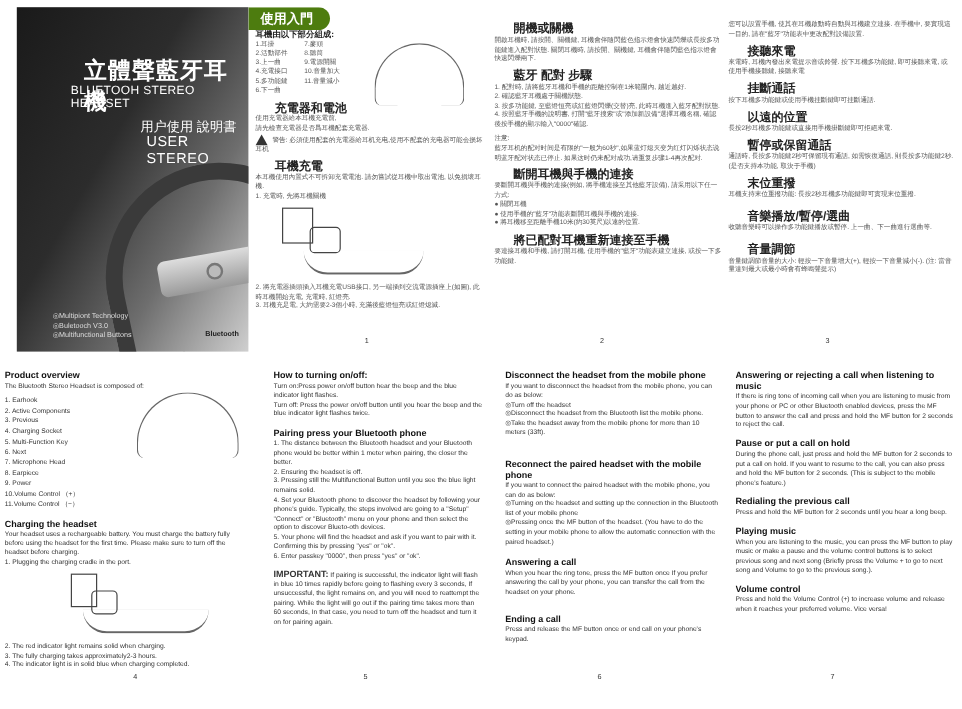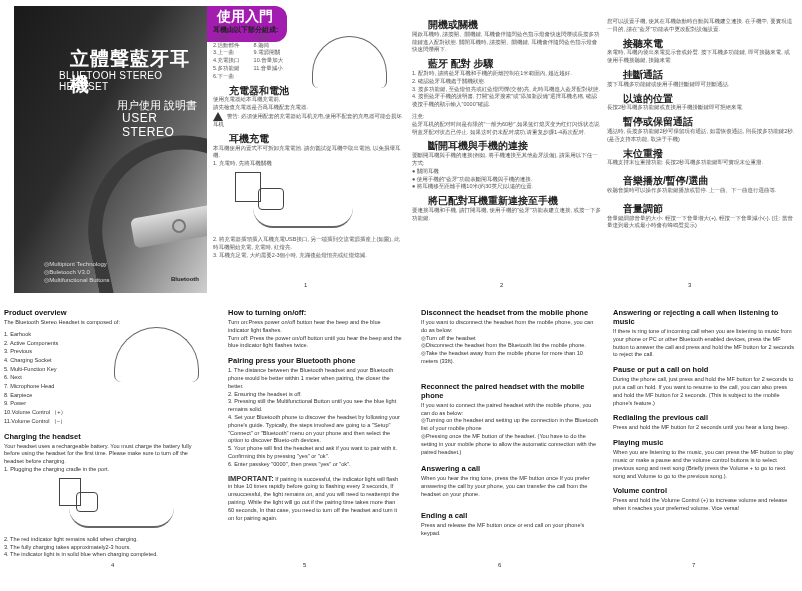--- a/index.html
+++ b/index.html
@@ -14,21 +14,21 @@
 .cover .en-sub{position:absolute;left:108px;top:105px;font-size:12px;letter-spacing:.5px}
 .cover .features{position:absolute;left:30px;top:254px;font-size:6px;line-height:8px;color:#ddd}
 .cover .bt-logo{position:absolute;left:157px;top:270px;font-size:6px;font-weight:bold;color:#222}
 .hs-band{position:absolute;left:70px;top:130px;width:190px;height:150px;border:14px solid #3a3a3a;border-bottom:none;border-radius:100px 100px 0 0;transform:rotate(-12deg)}
 .hs-body{position:absolute;left:118px;top:205px;width:90px;height:30px;background:linear-gradient(#ddd,#999);border-radius:6px;transform:rotate(-10deg)}
 .hs-btn{position:absolute;left:158px;top:213px;width:14px;height:14px;border-radius:50%;border:2px solid #777;background:#bbb}
 .col{position:absolute;font-size:5.5px;line-height:7.8px;color:#555}
 .h-cn{font-size:10px;font-weight:bold;color:#222;margin:6px 16px 2px}
 .h-en{font-size:7.5px;font-weight:bold;color:#111;margin:6px 0 2px;line-height:9px}
 .p-en{font-size:5.6px;line-height:7.8px;color:#333}
-.tab-cn{display:inline-block;background:#a21caf;color:#fff;font-size:14px;font-weight:bold;padding:2px 14px 16px 10px;border-radius:0 12px 12px 0}
+.tab-cn{display:inline-block;background:#4d7c0f;color:#fff;font-size:11px;font-weight:bold;padding:2px 14px 2px 10px;border-radius:0 12px 12px 0}
 .pagenum{position:absolute;font-size:6px;color:#333}
 .diagram{position:absolute;border:1px solid #666;border-radius:60px 60px 10px 10px;border-bottom:none}
 .charger{position:absolute;border:1px solid #444}
 .warn{display:inline-block;width:0;height:0;border-left:5px solid transparent;border-right:5px solid transparent;border-bottom:9px solid #333;vertical-align:middle;margin-right:4px}
 .two{display:flex;gap:20px}
 </style>
 </head>
 <body>
 
 <div class="page cover">

